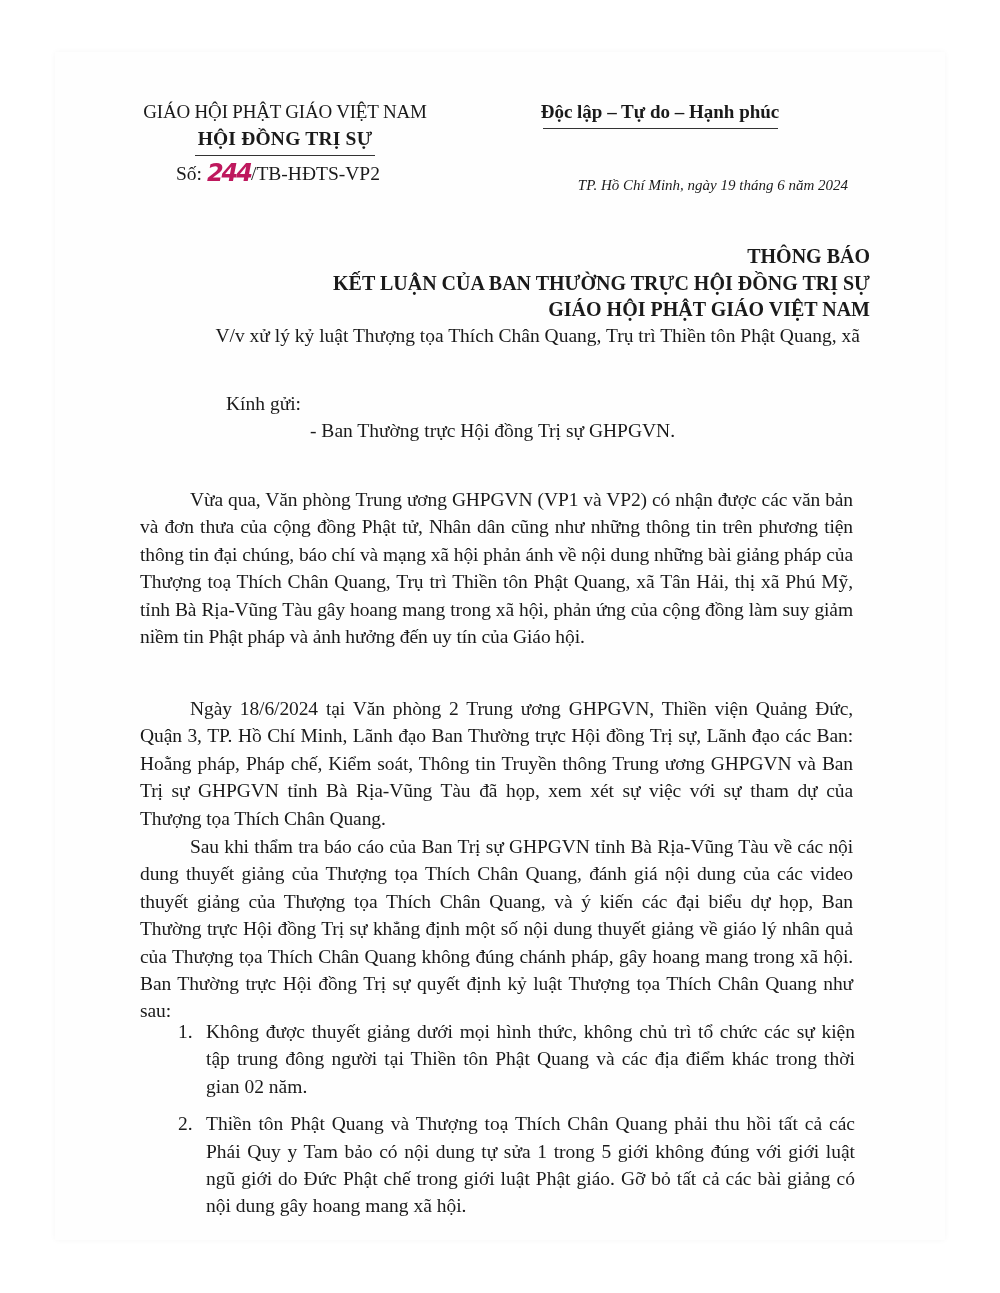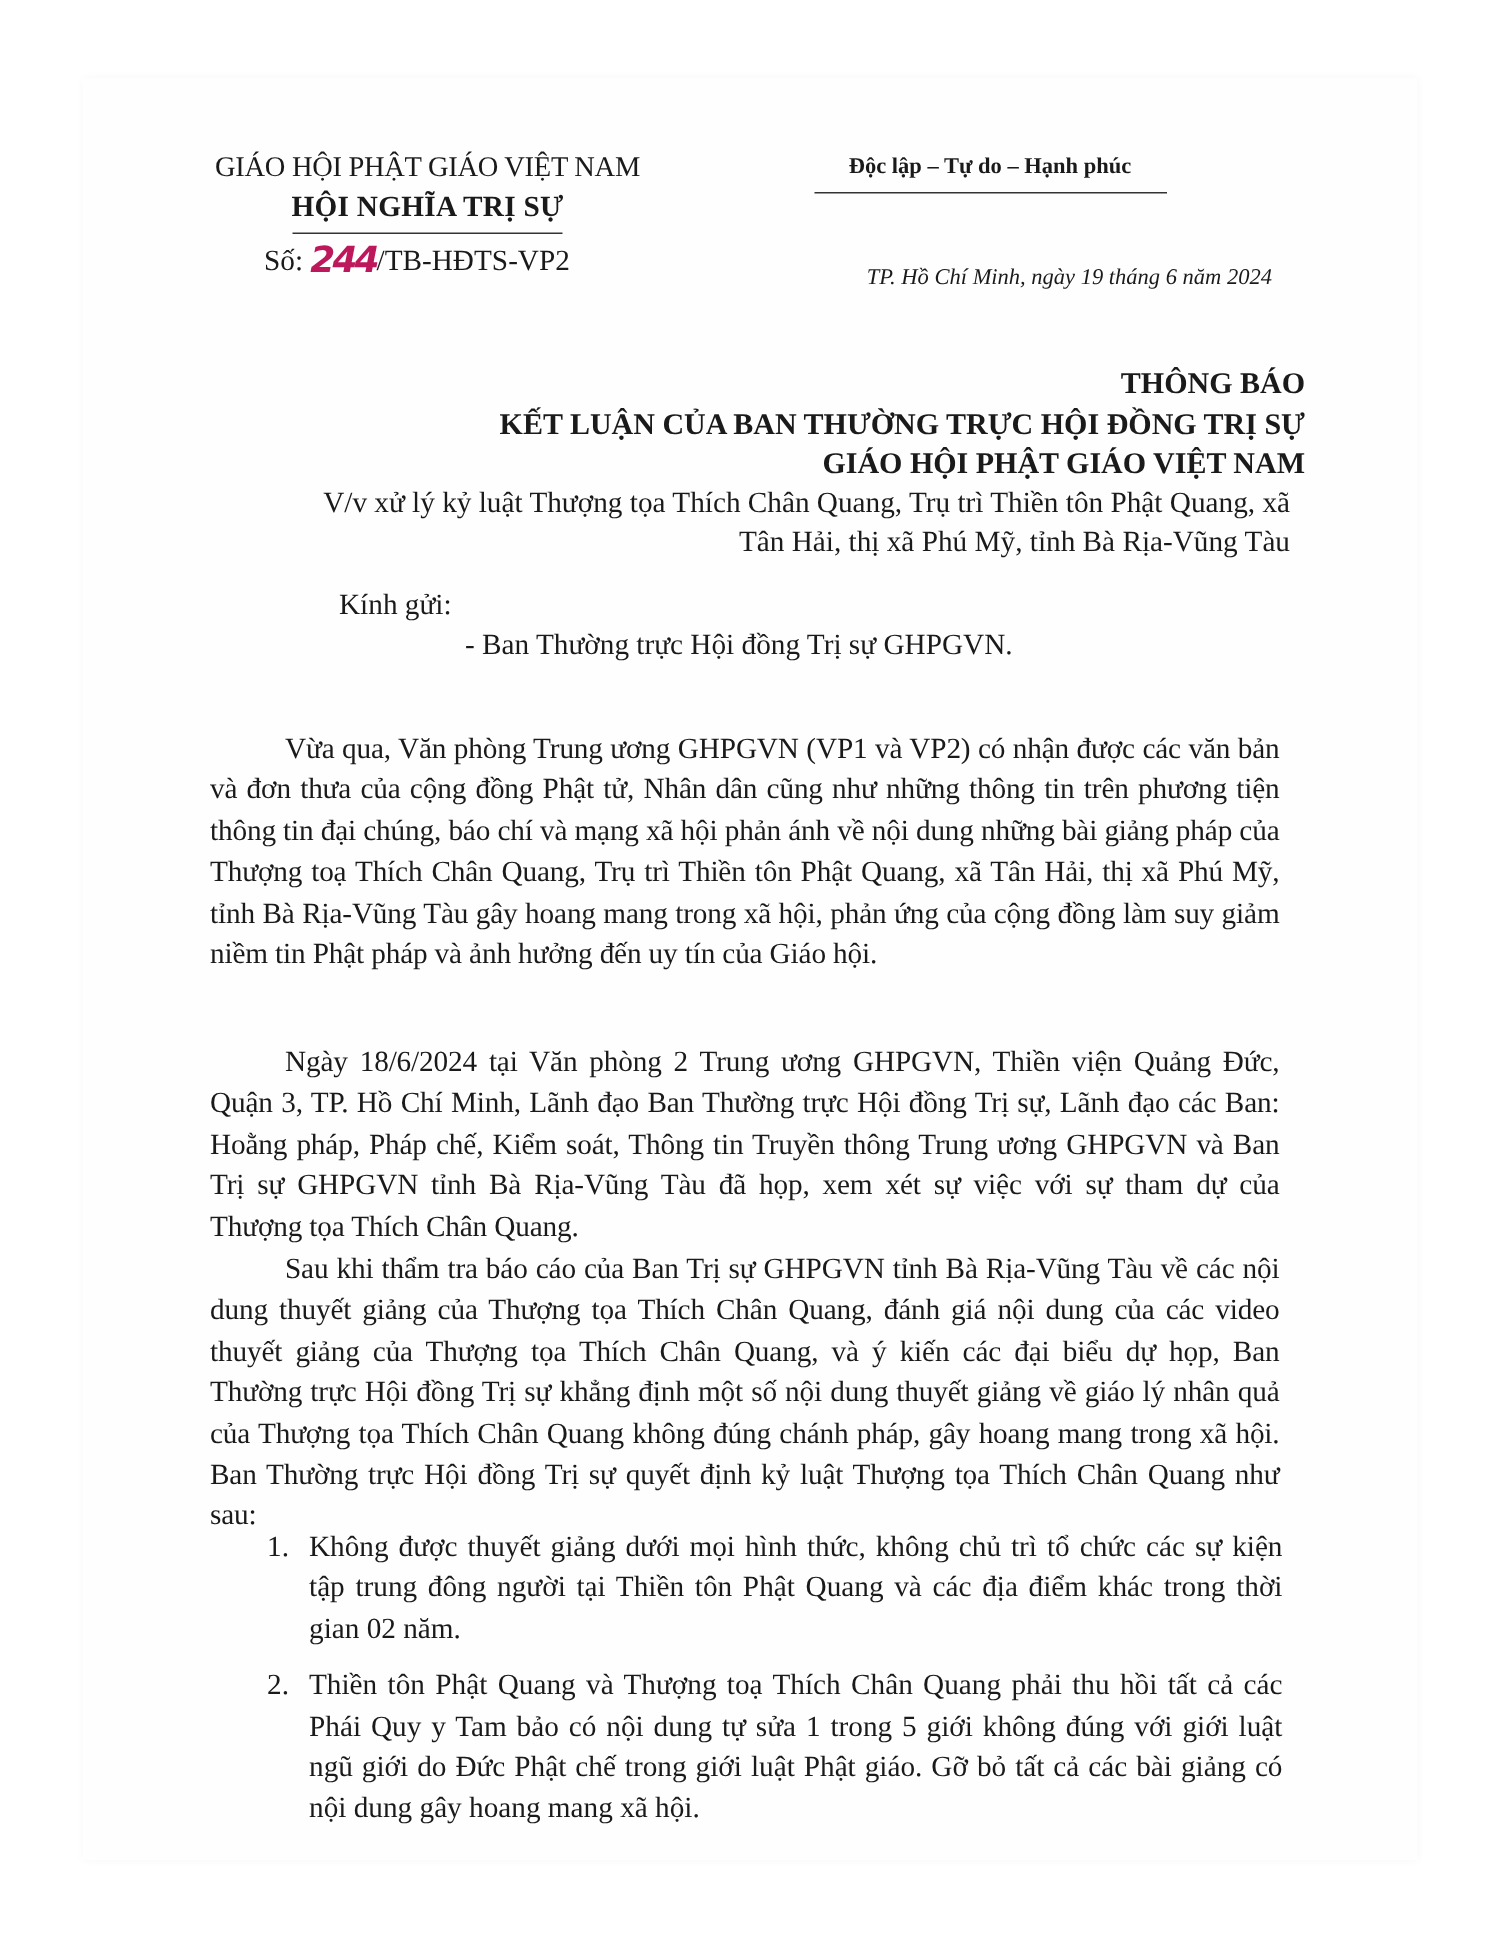--- a/index.html
+++ b/index.html
@@ -60,21 +60,21 @@
     
     .hdr-right {
       position: absolute;
       left: 460px;
       top: 98px;
       width: 400px;
       text-align: center;
       line-height: 27px;
     }
     .hdr-right .nation { font-size: 19px; letter-spacing: -0.2px; }
-    .hdr-right .motto { font-size: 15px; font-weight: bold; }
+    .hdr-right .motto { font-size: 19px; font-weight: bold; }
     .hdr-right .rule {
       width: 235px; height: 1px; background: #333; margin: 3px auto 0 auto;
     }
     .dateline {
       position: absolute;
       left: 460px;
       top: 177px;
       width: 388px;
       text-align: right;
       font-style: italic;
@@ -153,40 +153,39 @@
       top: 0;
     }
   </style>
 </head>
 <body>
 
 <div class="page"></div>
 
 <div class="hdr-left">
   <div class="org">GIÁO HỘI PHẬT GIÁO VIỆT NAM</div>
-  <div class="council">HỘI NGHĨA TRỊ SỰ</div>
+  <div class="council">HỘI ĐỒNG TRỊ SỰ</div>
   <div class="rule"></div>
 </div>
 <div class="docnum">
   <span>Số:</span>
   <span class="hand">244</span><span>/TB-HĐTS-VP2</span>
 </div>
 
 <div class="hdr-right">
   <div class="motto">Độc lập – Tự do – Hạnh phúc</div>
   <div class="rule"></div>
 </div>
 <div class="dateline">TP. Hồ Chí Minh, ngày 19 tháng 6 năm 2024</div>
 
 <div class="title-block">
   <div class="t1">THÔNG BÁO</div>
   <div class="t2">KẾT LUẬN CỦA BAN THƯỜNG TRỰC HỘI ĐỒNG TRỊ SỰ</div>
   <div class="t3">GIÁO HỘI PHẬT GIÁO VIỆT NAM</div>
   <div class="subject">V/v xử lý kỷ luật Thượng tọa Thích Chân Quang, Trụ trì Thiền tôn Phật Quang, xã</div>
-  <div class="subject">Tân Hải, thị xã Phú Mỹ, tỉnh Bà Rịa-Vũng Tàu</div>
 </div>
 
 <div class="greeting">Kính gửi:</div>
 <div class="recipients">
   <div>- Ban Thường trực Hội đồng Trị sự GHPGVN.</div>
 </div>
 
 <div class="body p1">Vừa qua, Văn phòng Trung ương GHPGVN (VP1 và VP2) có nhận được các văn bản và đơn thưa của cộng đồng Phật tử, Nhân dân cũng như những thông tin trên phương tiện thông tin đại chúng, báo chí và mạng xã hội phản ánh về nội dung những bài giảng pháp của Thượng toạ Thích Chân Quang, Trụ trì Thiền tôn Phật Quang, xã Tân Hải, thị xã Phú Mỹ, tỉnh Bà Rịa-Vũng Tàu gây hoang mang trong xã hội, phản ứng của cộng đồng làm suy giảm niềm tin Phật pháp và ảnh hưởng đến uy tín của Giáo hội.</div>
 <div class="body p2">Ngày 18/6/2024 tại Văn phòng 2 Trung ương GHPGVN, Thiền viện Quảng Đức, Quận 3, TP. Hồ Chí Minh, Lãnh đạo Ban Thường trực Hội đồng Trị sự, Lãnh đạo các Ban: Hoằng pháp, Pháp chế, Kiểm soát, Thông tin Truyền thông Trung ương GHPGVN và Ban Trị sự GHPGVN tỉnh Bà Rịa-Vũng Tàu đã họp, xem xét sự việc với sự tham dự của Thượng tọa Thích Chân Quang.</div>
 <div class="body p3">Sau khi thẩm tra báo cáo của Ban Trị sự GHPGVN tỉnh Bà Rịa-Vũng Tàu về các nội dung thuyết giảng của Thượng tọa Thích Chân Quang, đánh giá nội dung của các video thuyết giảng của Thượng tọa Thích Chân Quang, và ý kiến các đại biểu dự họp, Ban Thường trực Hội đồng Trị sự khẳng định một số nội dung thuyết giảng về giáo lý nhân quả của Thượng tọa Thích Chân Quang không đúng chánh pháp, gây hoang mang trong xã hội. Ban Thường trực Hội đồng Trị sự quyết định kỷ luật Thượng tọa Thích Chân Quang như sau:</div>

